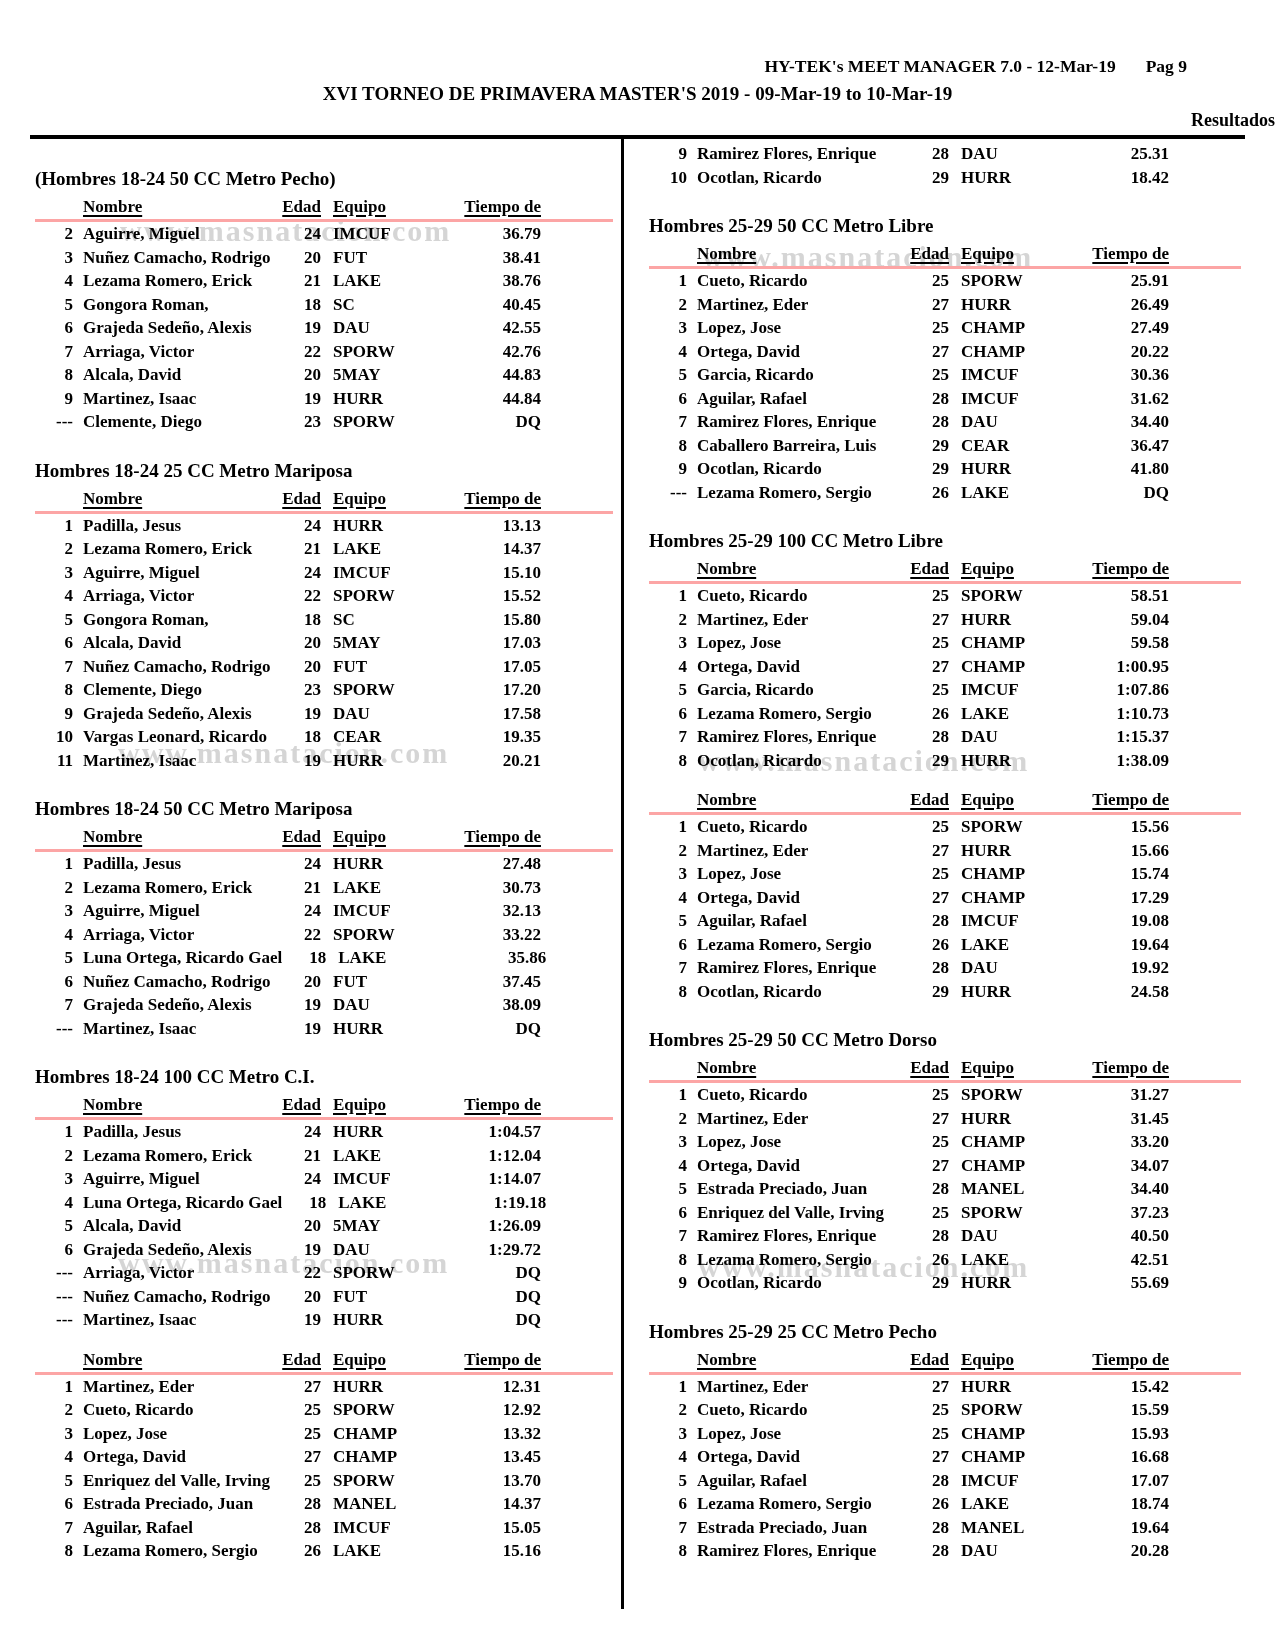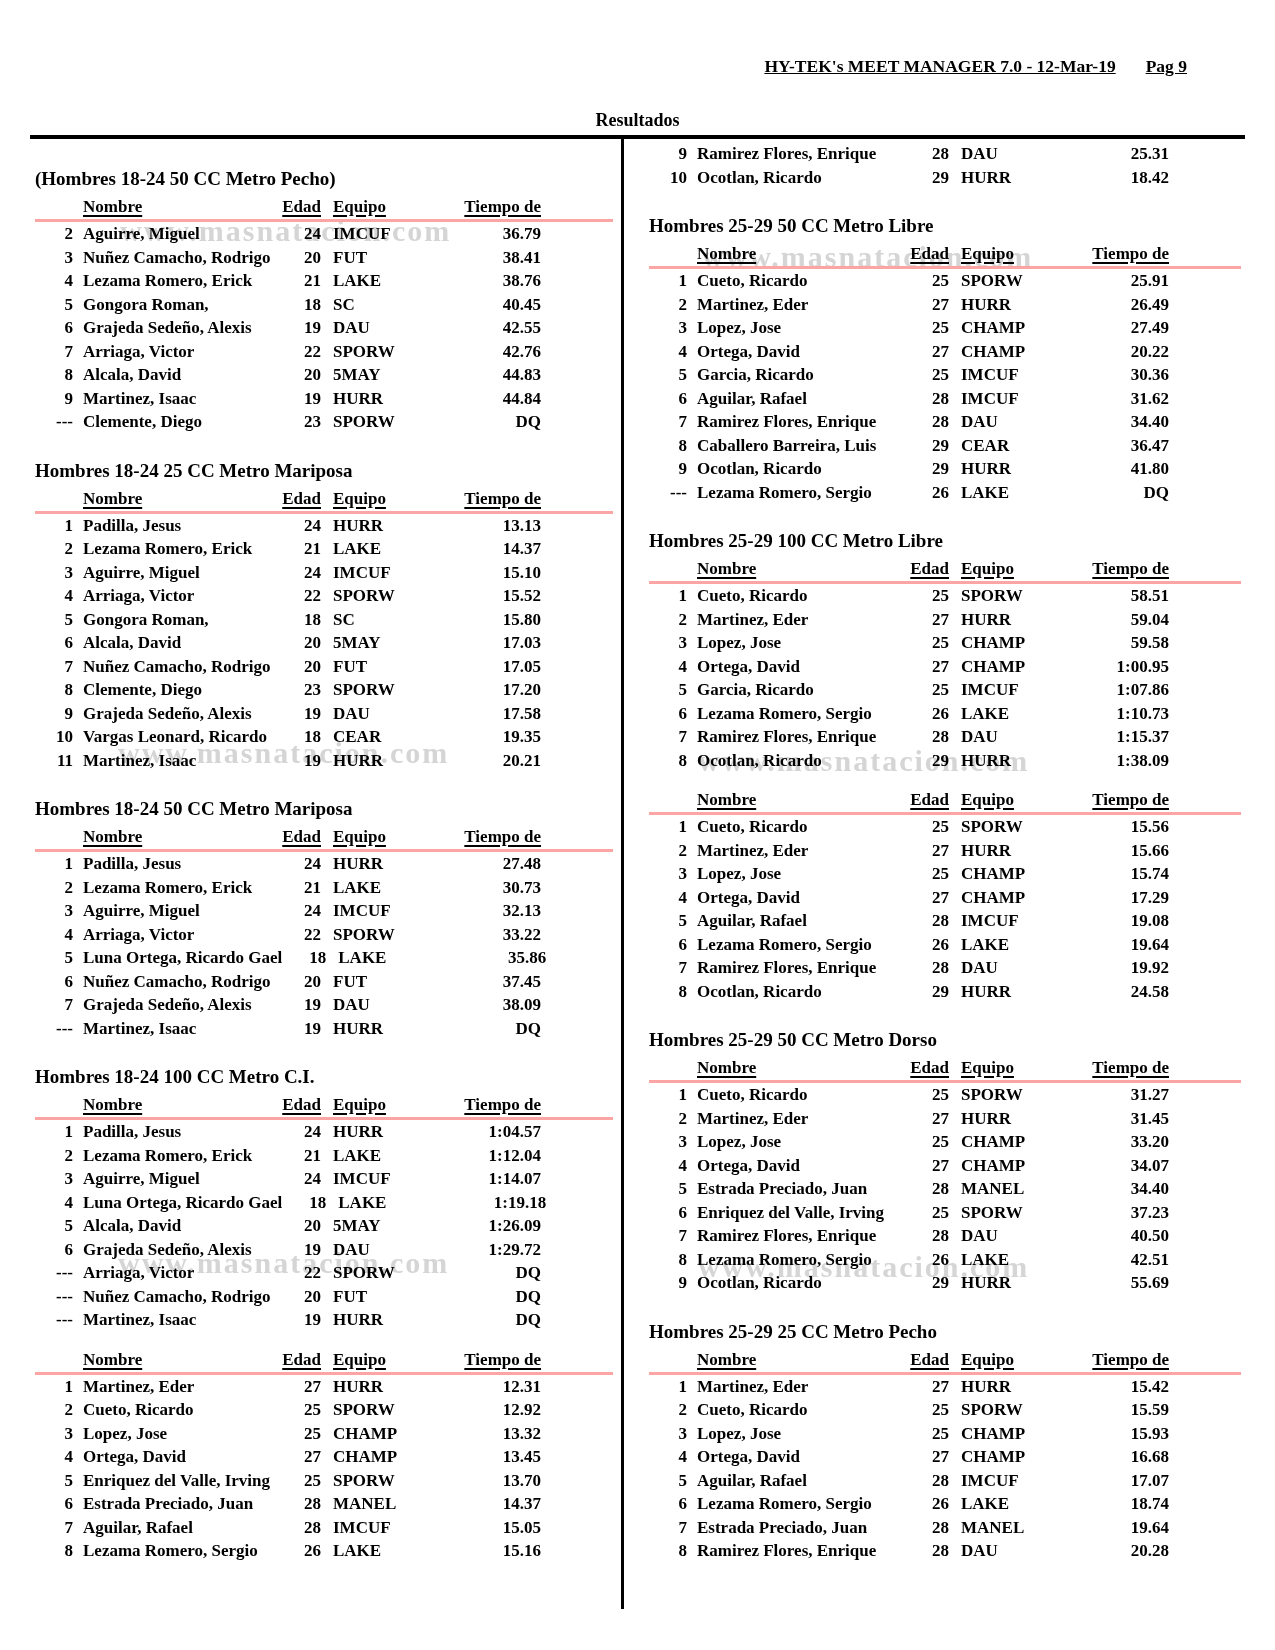--- a/index.html
+++ b/index.html
@@ -8,29 +8,29 @@
     font-family:"Liberation Serif","DejaVu Serif",serif;
     font-weight:700;color:#000;overflow:hidden;
     -webkit-font-smoothing:antialiased;
   }
   .page{position:absolute;inset:0;}
   .watermark{
     position:absolute;z-index:0;color:#d5d5d5;font-size:30px;font-weight:700;
     letter-spacing:2px;white-space:nowrap;user-select:none;
   }
   .top-header{
-    position:absolute;top:56px;right:88px;font-size:17.5px;white-space:nowrap;z-index:2;text-decoration:underline;
+    position:absolute;top:56px;right:88px;font-size:17.5px;white-space:nowrap;z-index:2;
   }
   .top-header .pagenum{margin-left:30px;}
   .title{
     position:absolute;top:83px;left:0;width:100%;text-align:center;
     font-size:19px;z-index:2;white-space:nowrap;
   }
   .subtitle{
-    position:absolute;top:110px;left:0;width:100%;text-align:center;
+    position:absolute;top:110px;left:0;width:100%;text-align:right;
     font-size:18px;z-index:2;
   }
   .top-rule{position:absolute;top:135px;left:30px;width:1215px;height:4px;background:#000;z-index:2;}
   .divider{position:absolute;top:139px;left:621px;width:3px;height:1470px;background:#000;z-index:2;}
   .col{position:absolute;top:142px;z-index:1;}
   .col-left{left:35px;width:578px;}
   .col-right{left:649px;width:592px;}
   .section{margin-top:15px;}
   .section-title{font-size:19px;line-height:26px;margin-bottom:2px;white-space:nowrap;margin-top:24px;}
   .row{
@@ -61,20 +61,21 @@
       <div class="watermark" style="left: 118px; top: 736px;">www.masnatacion.com</div>
       <div class="watermark" style="left: 698px; top: 744px;">www.masnatacion.com</div>
       <div class="watermark" style="left: 118px; top: 1246px;">www.masnatacion.com</div>
       <div class="watermark" style="left: 698px; top: 1250px;">www.masnatacion.com</div>
     </div>
 
   <div class="top-header">
     <span>HY-TEK's MEET MANAGER 7.0 - 12-Mar-19</span><span class="pagenum">Pag 9</span>
   </div>
 
+  <div class="title">XVI TORNEO DE PRIMAVERA MASTER'S 2019 - 09-Mar-19 to 10-Mar-19</div>
   <div class="subtitle">Resultados</div>
   <div class="top-rule"></div>
   <div class="divider"></div>
 
   <div class="col col-left" id="col-left">
       <div class="section">
         <div class="section-title">(Hombres 18-24 50 CC Metro Pecho)</div>
         <div class="row header-row">
           <div class="c-place"></div>
           <div class="sp"></div>

